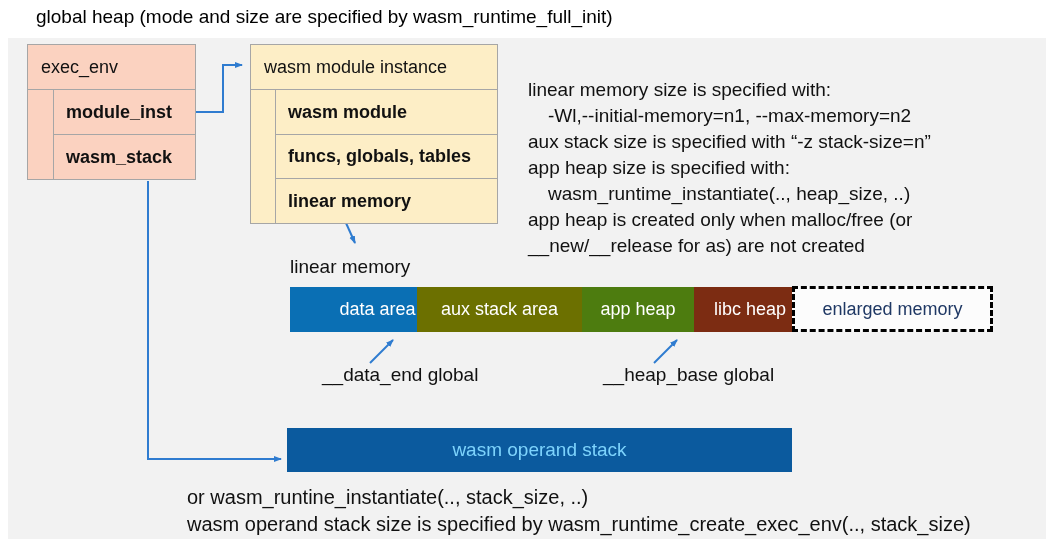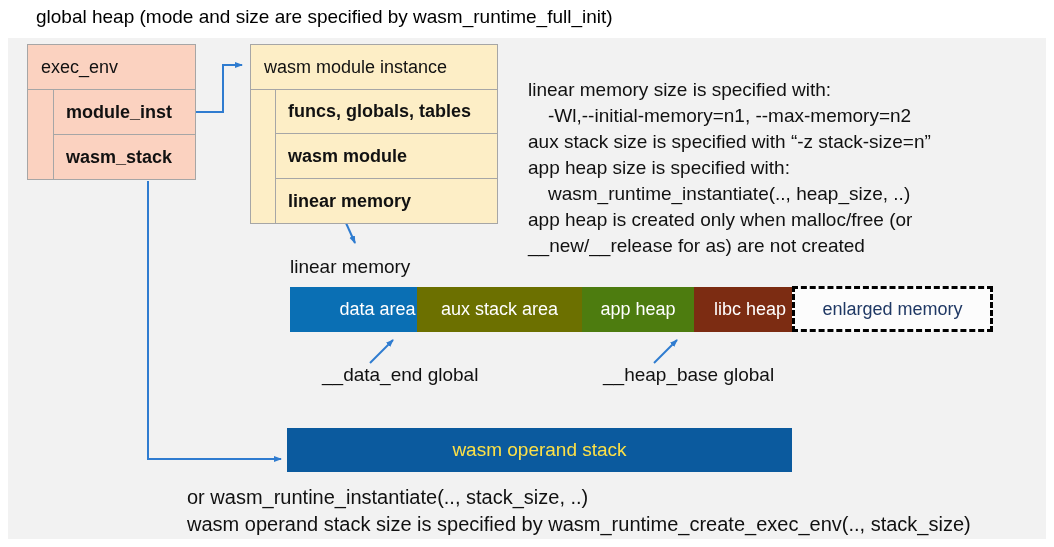--- a/index.html
+++ b/index.html
@@ -49,21 +49,21 @@
   .enlarged{position:absolute;left:792px;top:286px;width:201px;height:46px;background:#fcfcfc;
     border:3px dashed var(--dash-black);display:flex;align-items:center;justify-content:center;
     font-size:18px;color:var(--navy-text);}
 
   .ann{position:absolute;font-size:19px;white-space:nowrap;}
   .ann.data-end{left:322px;top:364px;}
   .ann.heap-base{left:603px;top:364px;}
   .ann.exported{left:300px;top:391px;}
 
   .operand{position:absolute;left:287px;top:428px;width:505px;height:44px;background:var(--operand-blue);
-    display:flex;align-items:center;justify-content:center;color:#fde047;font-size:19px;}
+    display:flex;align-items:center;justify-content:center;color:#7dd3fc;font-size:19px;}
 
   .footer{position:absolute;left:187px;top:484px;font-size:20px;line-height:27px;white-space:nowrap;}
 </style>
 </head>
 <body>
 
 <div class="canvas">
   <div class="title">global heap (mode and size are specified by wasm_runtime_full_init)</div>
   <div class="panel"></div>
 
@@ -89,22 +89,22 @@
         <div class="box-row">wasm_stack</div>
       </div>
     </div>
   </div>
 
   <div class="box inst">
     <div class="box-header">wasm module instance</div>
     <div class="box-body">
       <div class="box-strip"></div>
       <div class="box-rows">
+        <div class="box-row">wasm module</div>
         <div class="box-row mid">funcs, globals, tables</div>
-        <div class="box-row">wasm module</div>
         <div class="box-row">linear memory</div>
       </div>
     </div>
   </div>
 
   <div class="notes">
     <div>linear memory size is specified with:</div>
     <div class="indent">-Wl,--initial-memory=n1, --max-memory=n2</div>
     <div>aux stack size is specified with “-z stack-size=n”</div>
     <div>app heap size is specified with:</div>

